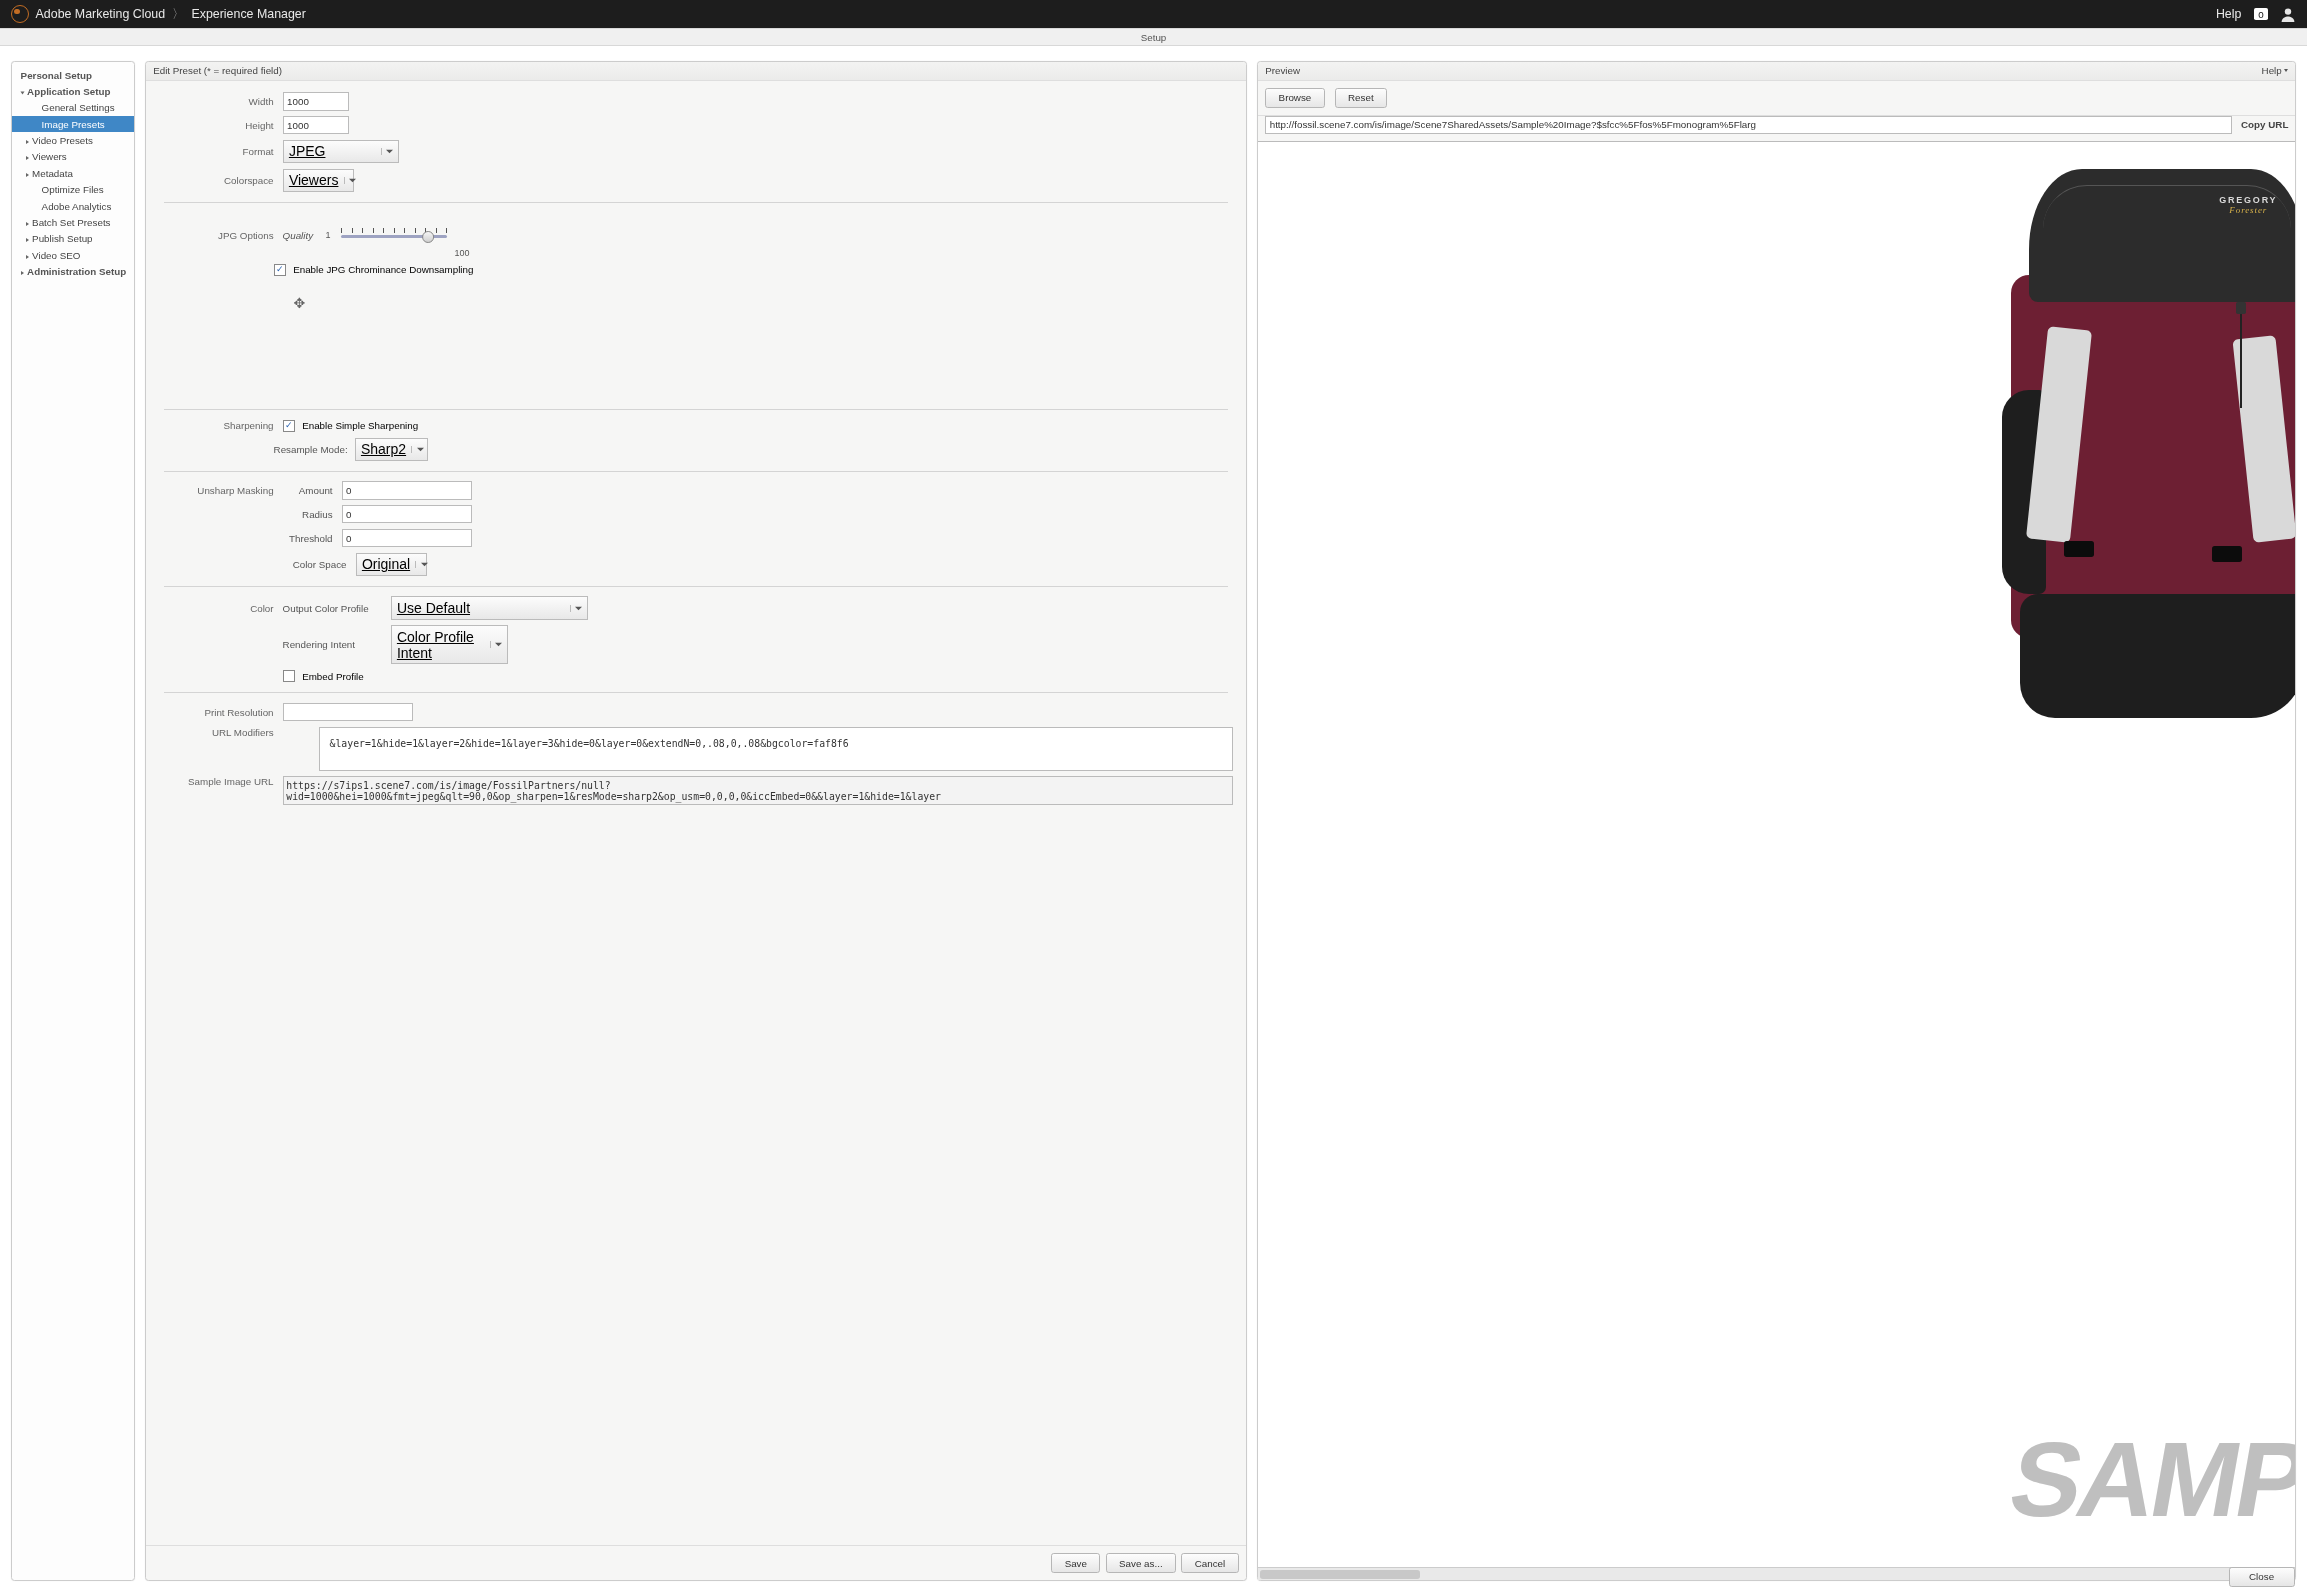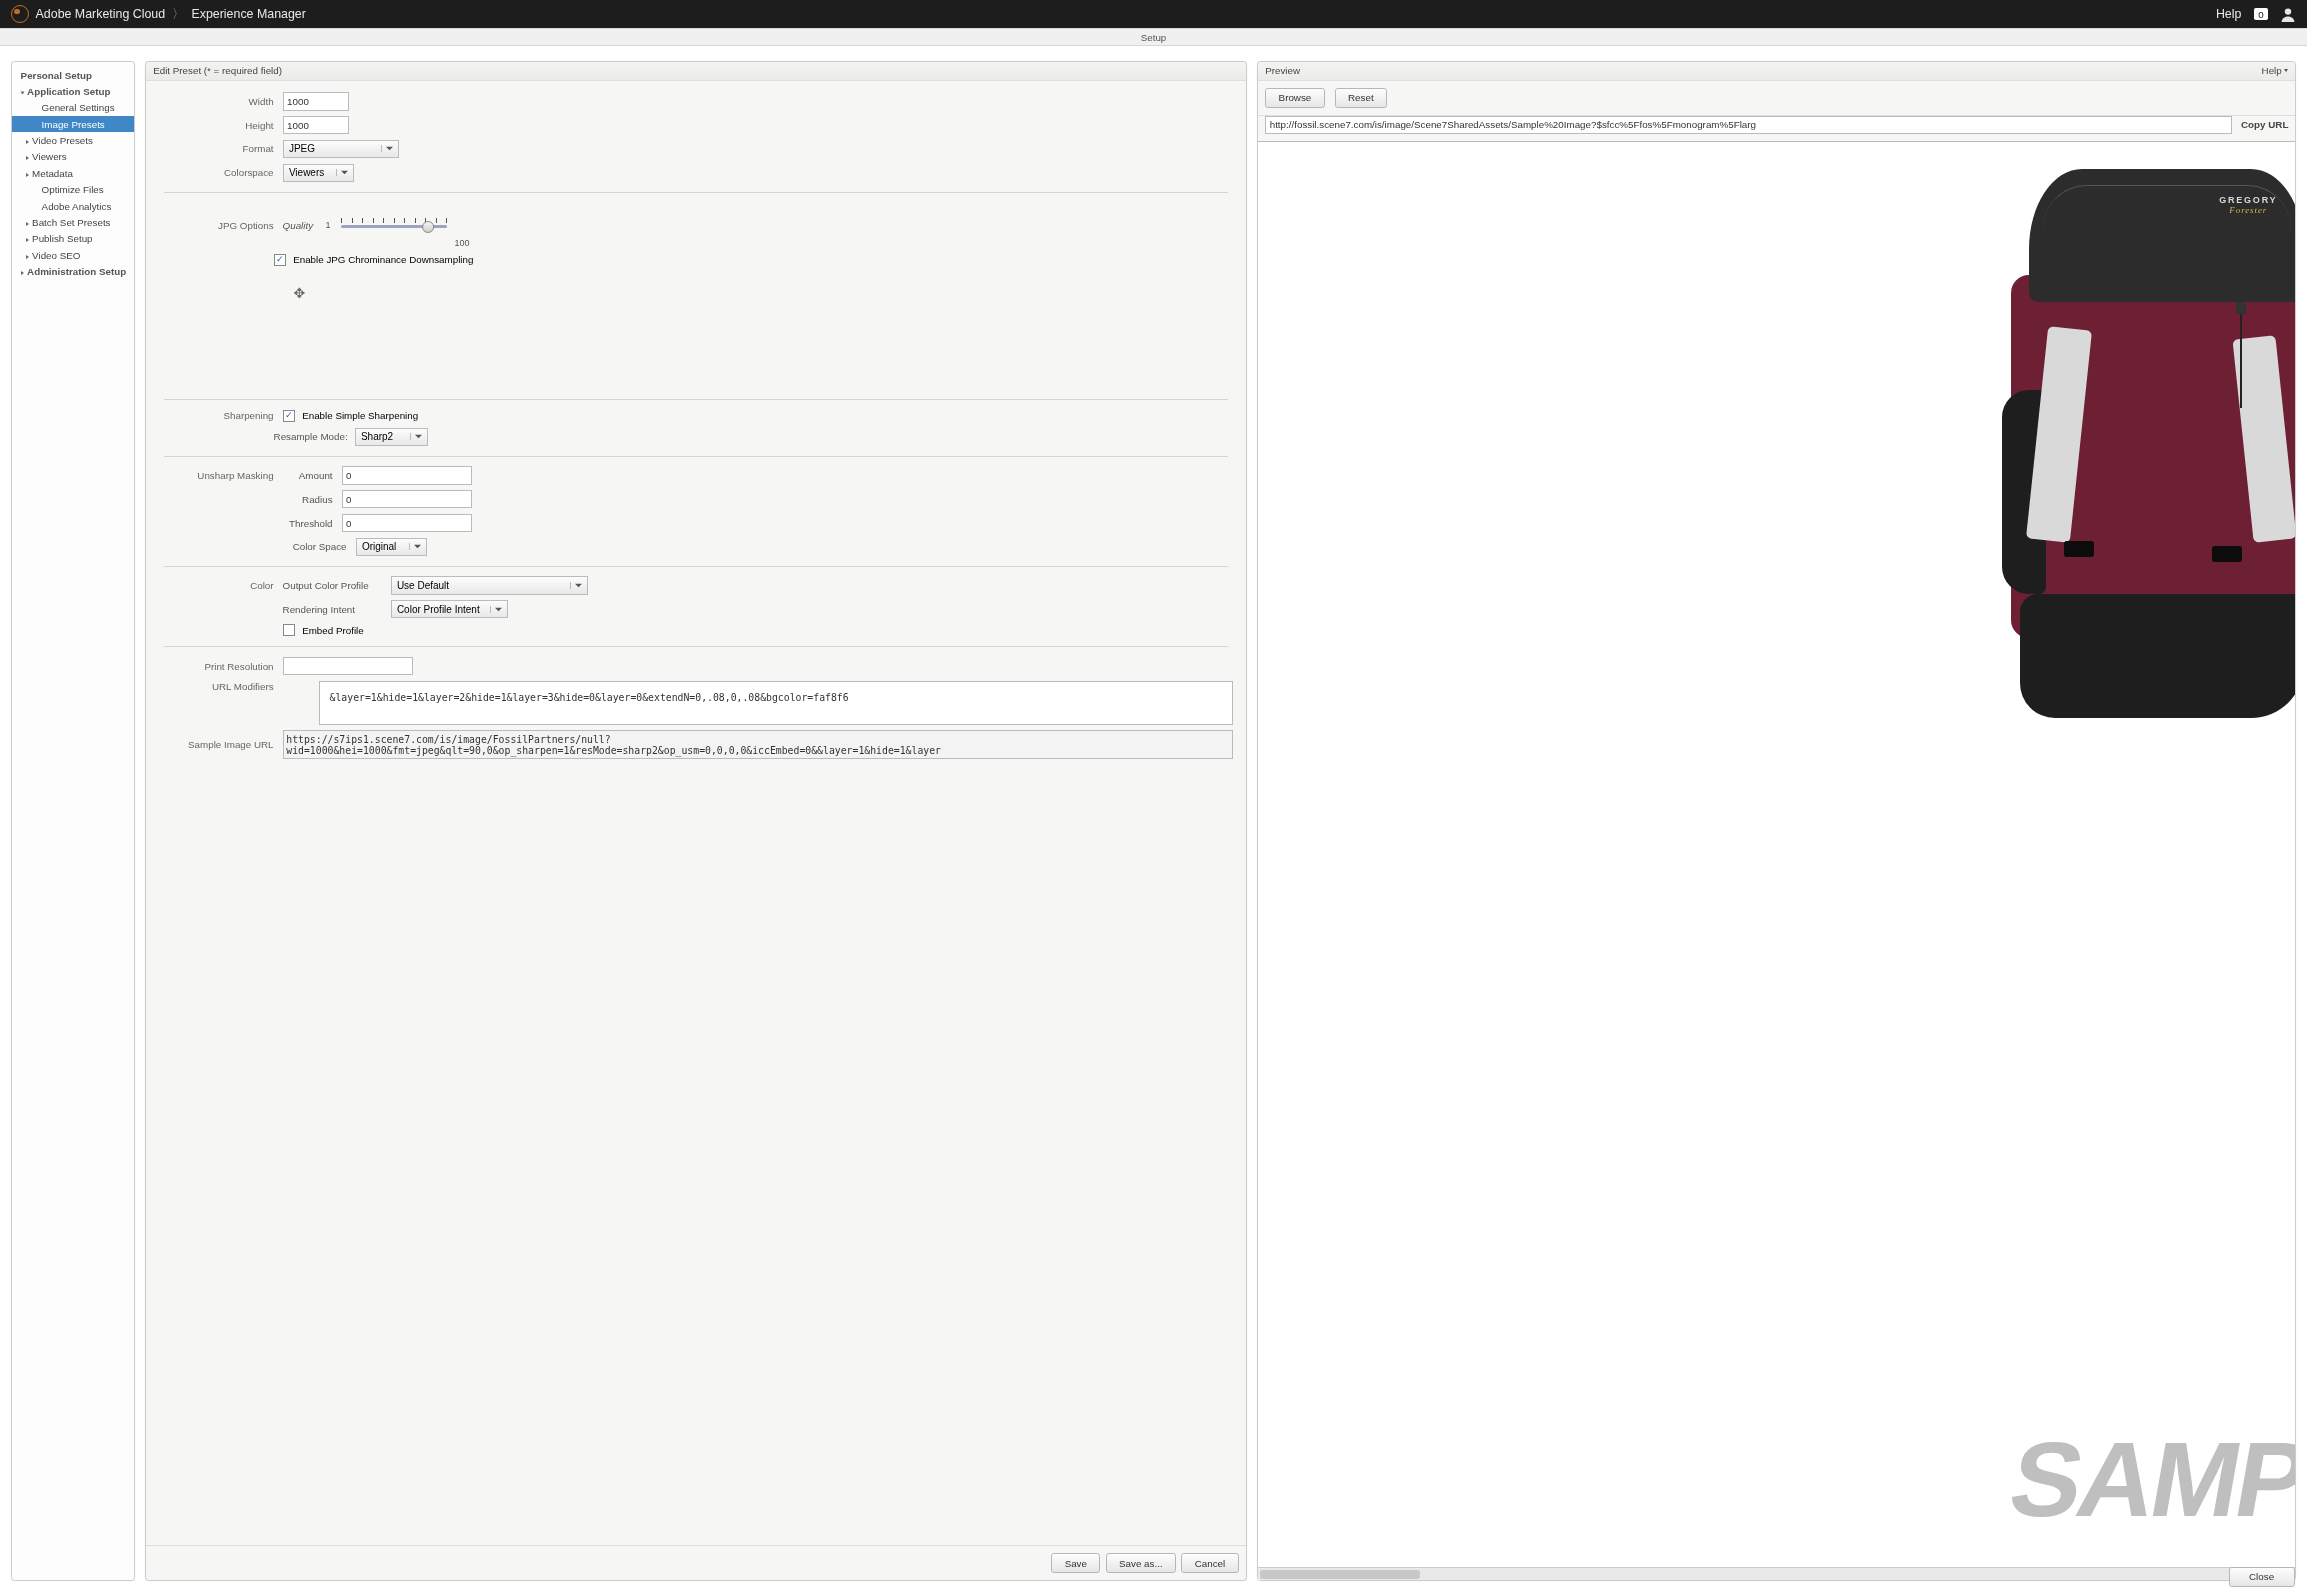--- a/index.html
+++ b/index.html
@@ -30,21 +30,21 @@
   .panel-foot { border-top:0.9px solid #dedede; padding:7px; display:flex; justify-content:flex-end; gap:5.3px; }
   .form-row { display:flex; align-items:center; padding:2.7px 0; font-size:9.8px; }
   .form-lab { width:115px; text-align:right; color:#666; padding-right:9px; flex:none; }
   .form-sub { width:89px; text-align:right; color:#555; padding-right:9px; flex:none; font-size:9.8px; }
   .form-ctl { flex:1; min-width:0; display:flex; align-items:center; gap:7px; }
   .sep { border-top:0.9px solid #d4d4d4; margin:7px 5.3px; }
   .req { color:#d23; font-weight:bold; margin-left:1.8px; }
   input[type=text], textarea { border:0.9px solid #bbb; padding:2.7px 3.5px; font-size:9.8px; color:#333; background:#fff; }
   .preset-name { border:1.3px solid #4a5baa; width:133px; }
   .w80 { width:57px;} .w130 { width:121px;}
-  .select { border:0.9px solid #bbb; background:linear-gradient(#fcfcfc,#e8e8e8); font-size:10px; display:inline-flex; align-items:center;}
+  .select { border:0.9px solid #bbb; background:linear-gradient(#fcfcfc,#e8e8e8); font-size:14px; display:inline-flex; align-items:center;text-decoration:underline;}
   .select span { padding:2.7px 5.3px; }
   .select .arrow { border-left:0.9px solid #bbb; padding:0 4.4px; }
   .arrow svg { display:block; }
   .chk { width:10.6px; height:10.6px; border:0.9px solid #888; display:inline-flex; align-items:center; justify-content:center; background:#fff;}
   .chk.checked::after { content:'✓'; font-size:9px; color:#2a62b0; line-height:1;}
   .btn { background:linear-gradient(#fdfdfd,#e6e6e6); border:0.9px solid #b6b6b6; border-radius:2.7px; font-size:9.8px; padding:3.5px 12.4px; color:#333; cursor:pointer; }
   .slider { position:relative; width:106px; height:14px; }
   .ticks { position:absolute; top:0; left:0; right:0; height:5.3px; display:flex; justify-content:space-between;}
   .ticks i { width:0.9px; height:4.4px; background:#555; display:block;}
   .track { position:absolute; top:7px; left:0; right:0; height:2.7px; background:#9ea3c2; border-radius:1.8px;}
@@ -302,21 +302,21 @@
       <div class="form-ctl">
               <input type="text" class="w130" value="" style="">
             </div>
           </div>
     <div class="form-row" style="align-items:flex-start">
             <div class="form-lab">URL Modifiers</div>
       <div class="form-ctl">
               <textarea rows="2" style="flex: 1 1 0%; resize: none; padding: 10px; margin-left: 36px;">&amp;layer=1&amp;hide=1&amp;layer=2&amp;hide=1&amp;layer=3&amp;hide=0&amp;layer=0&amp;extendN=0,.08,0,.08&amp;bgcolor=faf8f6</textarea>
             </div>
           </div>
-    <div class="form-row" style="align-items:center">
+    <div class="form-row" style="align-items:flex-start">
             <div class="form-lab">Sample Image URL</div>
       <div class="form-ctl">
               <textarea rows="2" style="flex: 1 1 0%; resize: none; padding: 2.7px; background: rgb(243, 243, 243);" readonly="">https://s7ips1.scene7.com/is/image/FossilPartners/null?wid=1000&amp;hei=1000&amp;fmt=jpeg&amp;qlt=90,0&amp;op_sharpen=1&amp;resMode=sharp2&amp;op_usm=0,0,0,0&amp;iccEmbed=0&amp;&amp;layer=1&amp;hide=1&amp;layer</textarea>
             </div>
           </div>
 
   </div>
   <div class="panel-foot">
     <div class="btn">Save</div>
     <div class="btn">Save as...</div>

